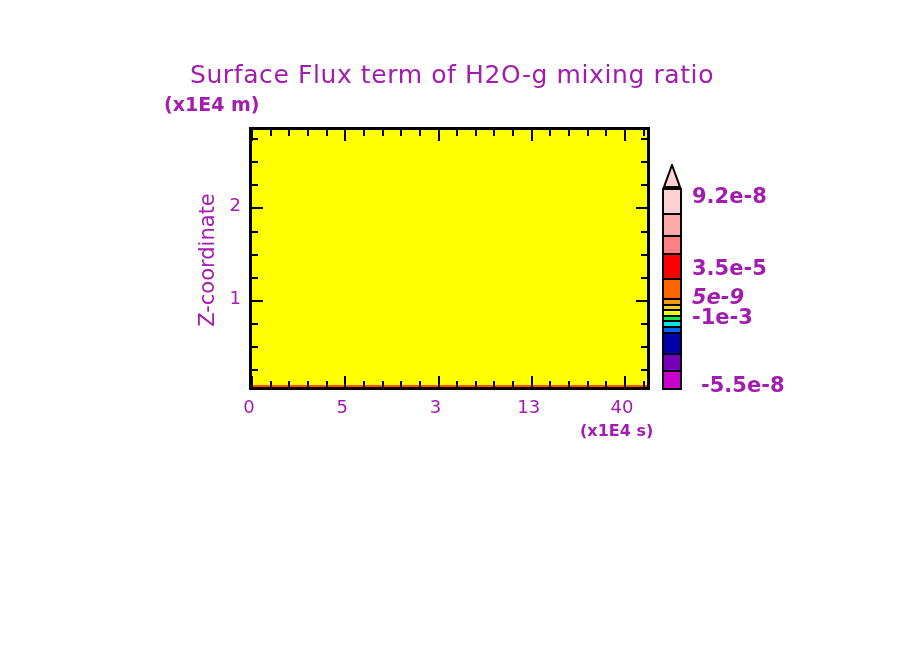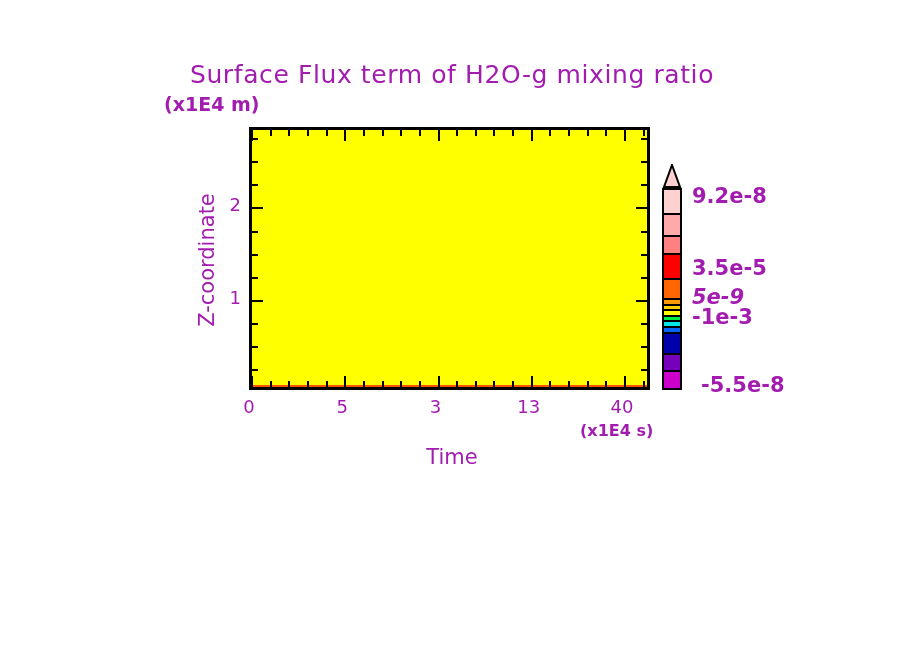--- a/index.html
+++ b/index.html
@@ -271,21 +271,20 @@
       <div class="xtick-label" style="left: 342.256px;">5</div>
       <div class="xtick-label" style="left: 435.512px;">3</div>
       <div class="xtick-label" style="left: 528.767px;">13</div>
       <div class="xtick-label" style="left: 622.023px;">40</div>
     </div>
   <div id="ytick-labels">
       <div class="ytick-label" style="top: 297.719px;">1</div>
       <div class="ytick-label" style="top: 205.439px;">2</div>
     </div>
 
-  <div id="x-axis-title">Time</div>
   <div id="x-units-label">(x1E4 s)</div>
   <div id="y-axis-title">
       <span>Z-coordinate</span>
     </div>
 
   <div id="colorbar">
     <svg id="cb-arrow" viewBox="0 0 20 24">
       <polygon points="10,1 18,23 2,23" fill="#ffd0d0" stroke="#000000" stroke-width="2"></polygon>
     </svg>
     <div id="cb-body">

